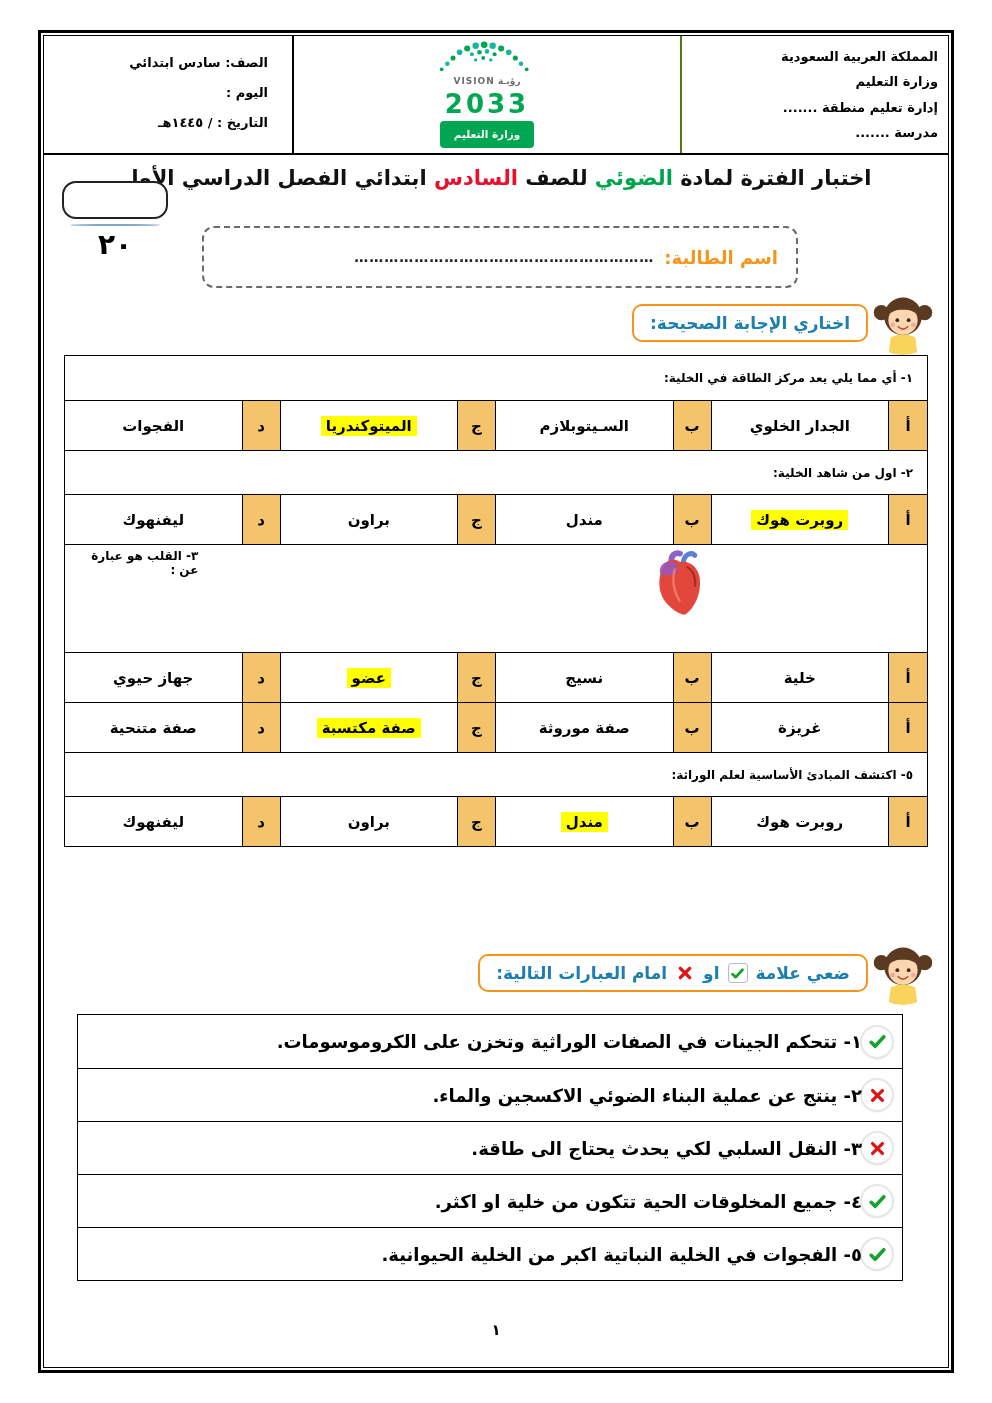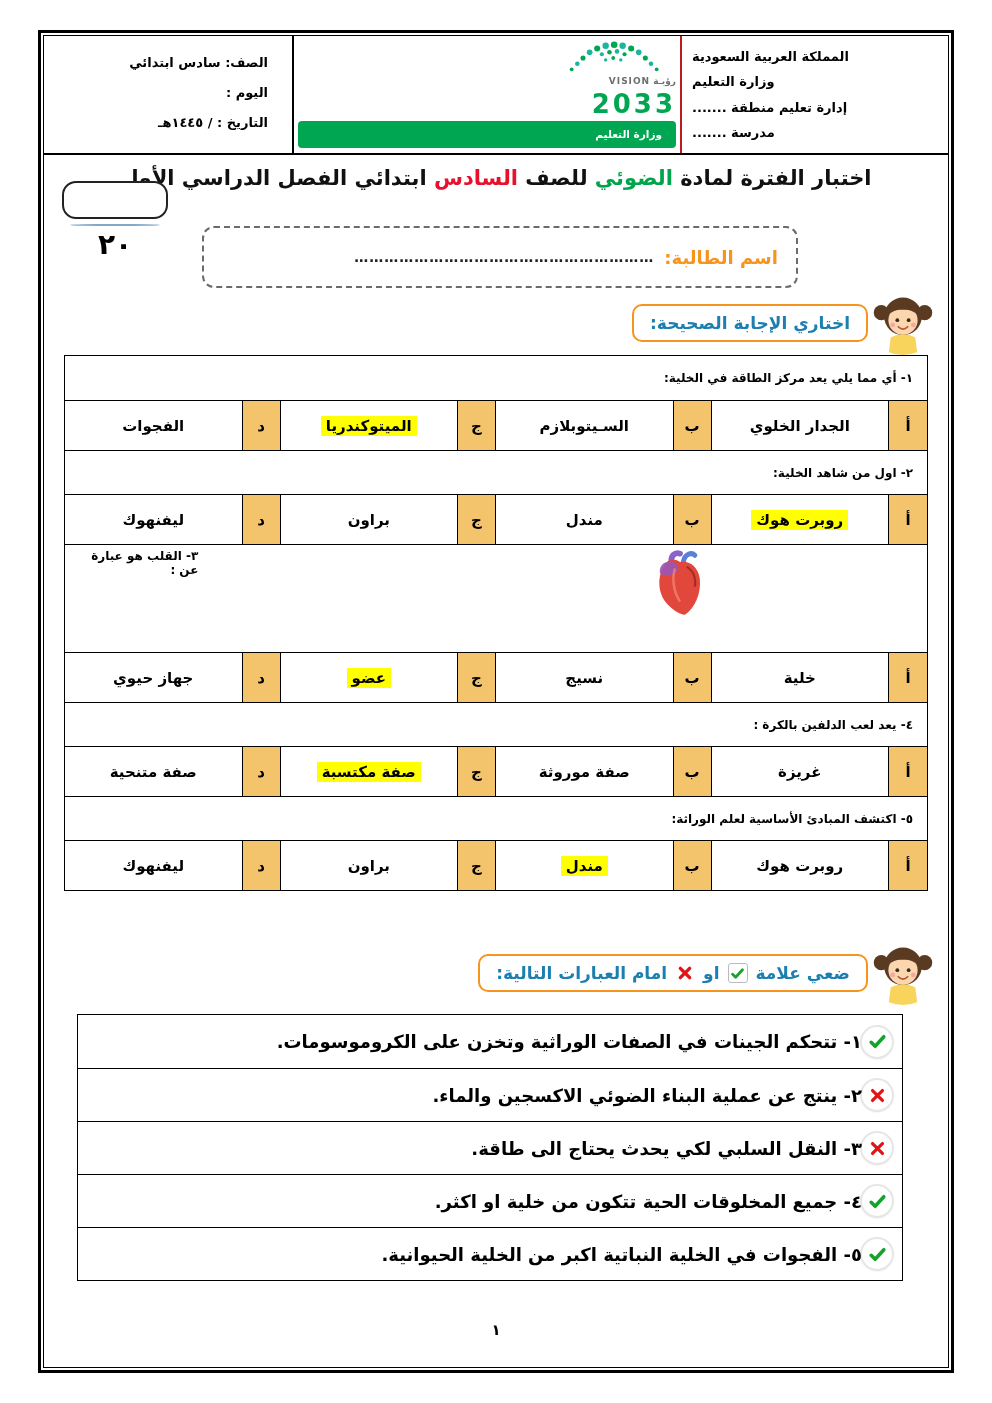--- a/index.html
+++ b/index.html
@@ -6,23 +6,23 @@
   html,body{background:#fff}
   .page{width:992px;height:1403px;background:#fff;position:relative;
         font-family:"DejaVu Sans",sans-serif;direction:rtl;overflow:hidden}
   .frame{position:absolute;left:38px;top:30px;width:916px;height:1343px;
          border:3.5px solid #000;padding:2px}
   .inner{position:relative;width:100%;height:100%;border:1px solid #000;background:#fff}
 
   
   .header{position:absolute;top:0;left:0;right:0;height:119px;display:flex;border-bottom:2px solid #000}
   .hcell{font-size:13px;font-weight:700;line-height:1.95;padding:8px 10px}
-  .h-right{width:268px;border-left:2px solid #b91c1c;text-align:left}
+  .h-right{width:268px;border-left:2px solid #4d7c0f;text-align:right}
   .h-center{flex:1;border-left:2px solid #000;display:flex;flex-direction:column;
-            justify-content:center;padding:4px}
+            align-items:center;justify-content:center;padding:4px}
   .h-left{width:248px;text-align:right;padding-right:24px;padding-top:12px;line-height:2.3}
   .vision-line{font-size:9px;color:#6d6e71;font-weight:700;letter-spacing:1px;margin-top:-2px}
   .vision-year{font-size:26px;font-weight:800;color:var(--vision-green);letter-spacing:3px;line-height:1.05}
   .moe-badge{background:var(--vision-green);color:#fff;font-size:10.5px;font-weight:700;
              padding:3px 14px;border-radius:4px;margin-top:3px}
 
   
   .title{position:absolute;top:130px;left:0;right:0;text-align:center;
          font-size:21px;font-weight:700;color:#111}
   .title .subject{color:var(--subject-green)}
@@ -233,23 +233,20 @@
           <div class="letter">ج</div>
           <div class="opt">
               <span class="optt hl">عضو</span>
             </div>
           <div class="letter">د</div>
           <div class="opt">
               <span class="optt">جهاز حيوي</span>
             </div>
         </div>
 
-        <div class="qrow">
-            <span>٤- يعد لعب الدلفين بالكرة :</span>
-          </div>
         <div class="opts">
           <div class="letter">أ</div>
           <div class="opt">
               <span class="optt">غريزة</span>
             </div>
           <div class="letter">ب</div>
           <div class="opt">
               <span class="optt">صفة موروثة</span>
             </div>
           <div class="letter">ج</div>

